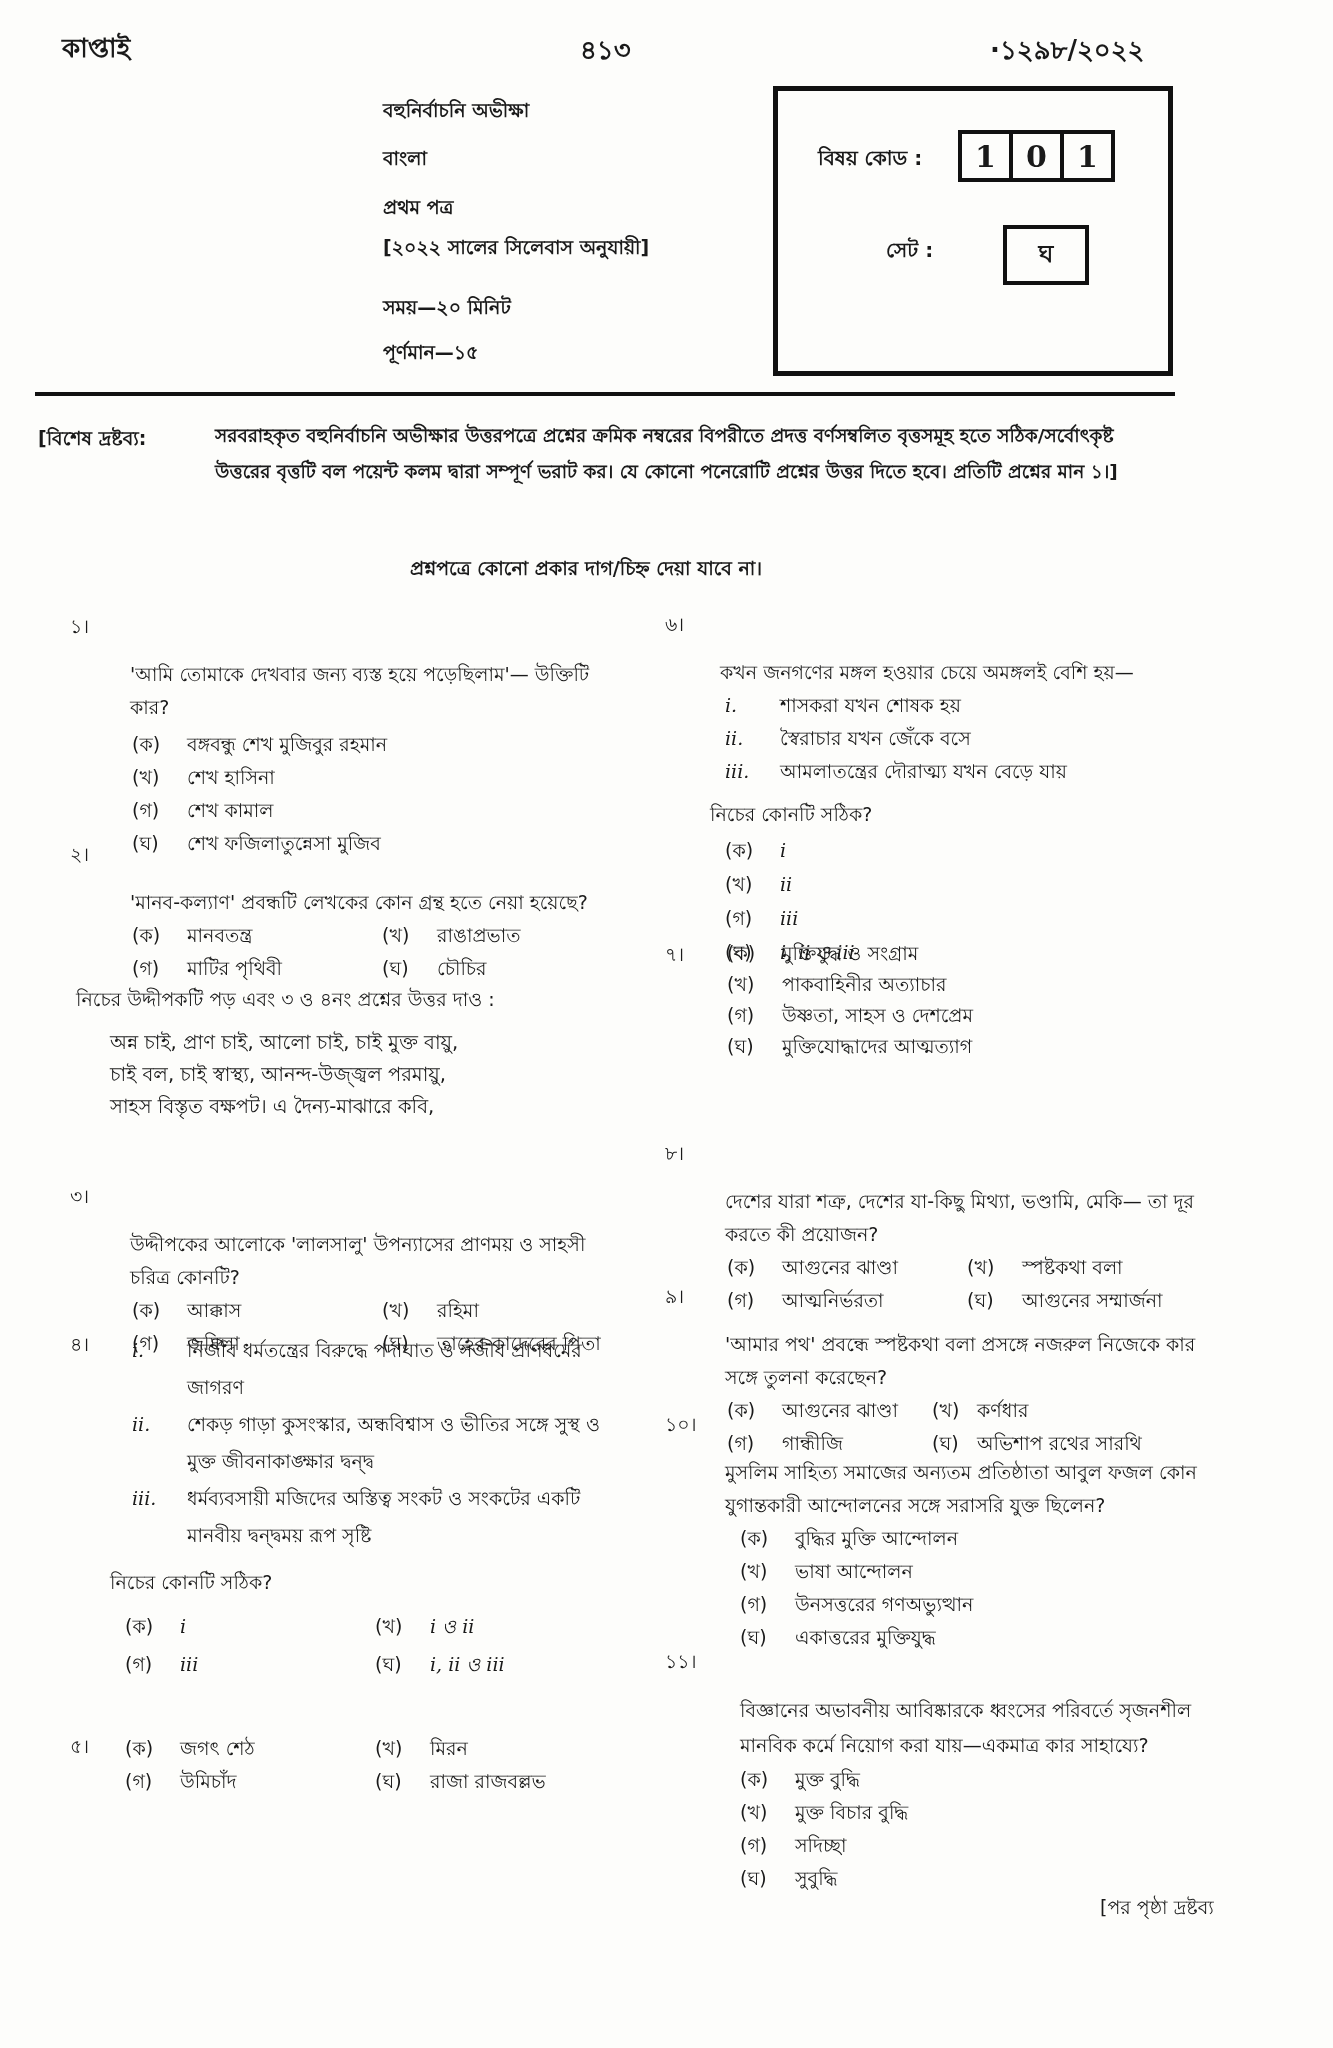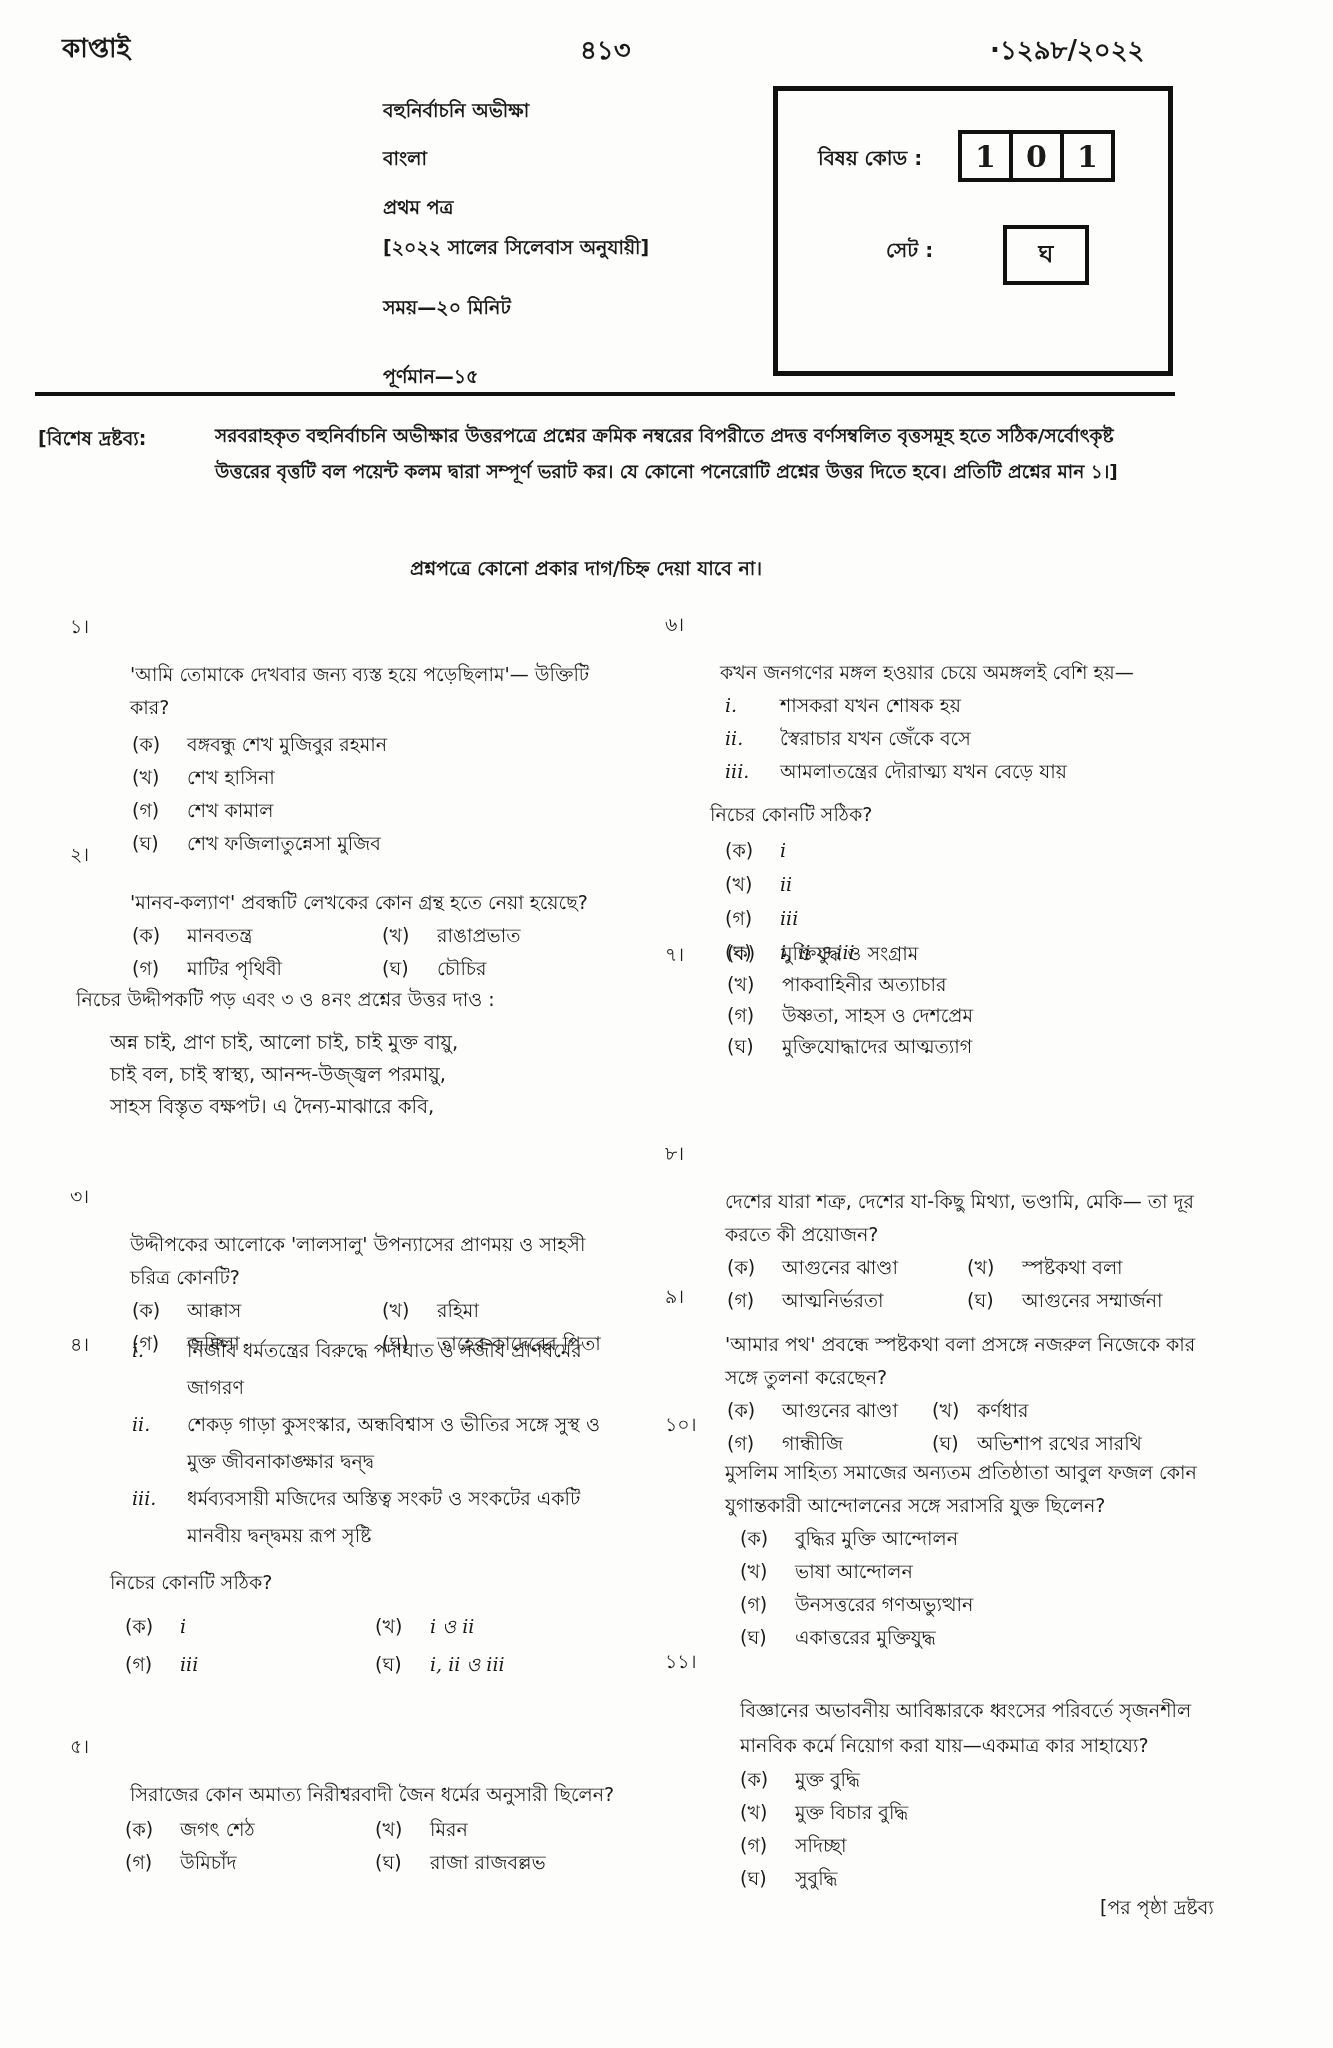--- a/index.html
+++ b/index.html
@@ -40,21 +40,21 @@
 
 <div class="abs hdr" style="left:62px; top:28px;">কাপ্তাই</div>
 <div class="abs hdr" style="left:580px; top:30px;">৪১৩</div>
 <div class="abs hdr" style="left:990px; top:30px;">·১২৯৮/২০২২</div>
 
 <div class="meta-line" style="top:96px;">বহুনির্বাচনি অভীক্ষা</div>
 <div class="meta-line" style="top:144px;">বাংলা</div>
 <div class="meta-line" style="top:193px;">প্রথম পত্র</div>
 <div class="meta-line" style="top:233px;">[২০২২ সালের সিলেবাস অনুযায়ী]</div>
 <div class="meta-line" style="top:293px;">সময়—২০ মিনিট</div>
-<div class="meta-line" style="top:338px;margin-top:24px;">পূর্ণমান—১৫</div>
+<div class="meta-line" style="top:338px;">পূর্ণমান—১৫</div>
 
 <div class="code-frame"></div>
 <div class="code-label" style="left:818px; top:143px;">বিষয় কোড :</div>
 <div class="digit-box" style="left:958px;">1</div>
 <div class="digit-box" style="left:1009px;">0</div>
 <div class="digit-box" style="left:1060px;">1</div>
 <div class="code-label" style="left:886px; top:235px;">সেট :</div>
 <div class="set-box">ঘ</div>
 
 <div class="rule"></div>
@@ -183,21 +183,20 @@
       <div class="cell">
           <span class="lbl">(ঘ)</span>
           <span class="roman">i, ii ও iii</span>
         </div>
     </div>
   </div>
 </div>
 
 <div class="q" style="left:70px; top:1730px; width:560px;">
   <span class="qnum">৫।</span>
-  <div class="qtext">সিরাজের কোন অমাত্য নিরীশ্বরবাদী জৈন ধর্মের অনুসারী ছিলেন?</div>
   <div style="margin-left:55px; margin-top:2px;">
     <div class="opt2">
       <div class="cell">
           <span class="lbl">(ক)</span>
           <span>জগৎ শেঠ</span>
         </div>
       <div class="cell">
           <span class="lbl">(খ)</span>
           <span>মিরন</span>
         </div>

